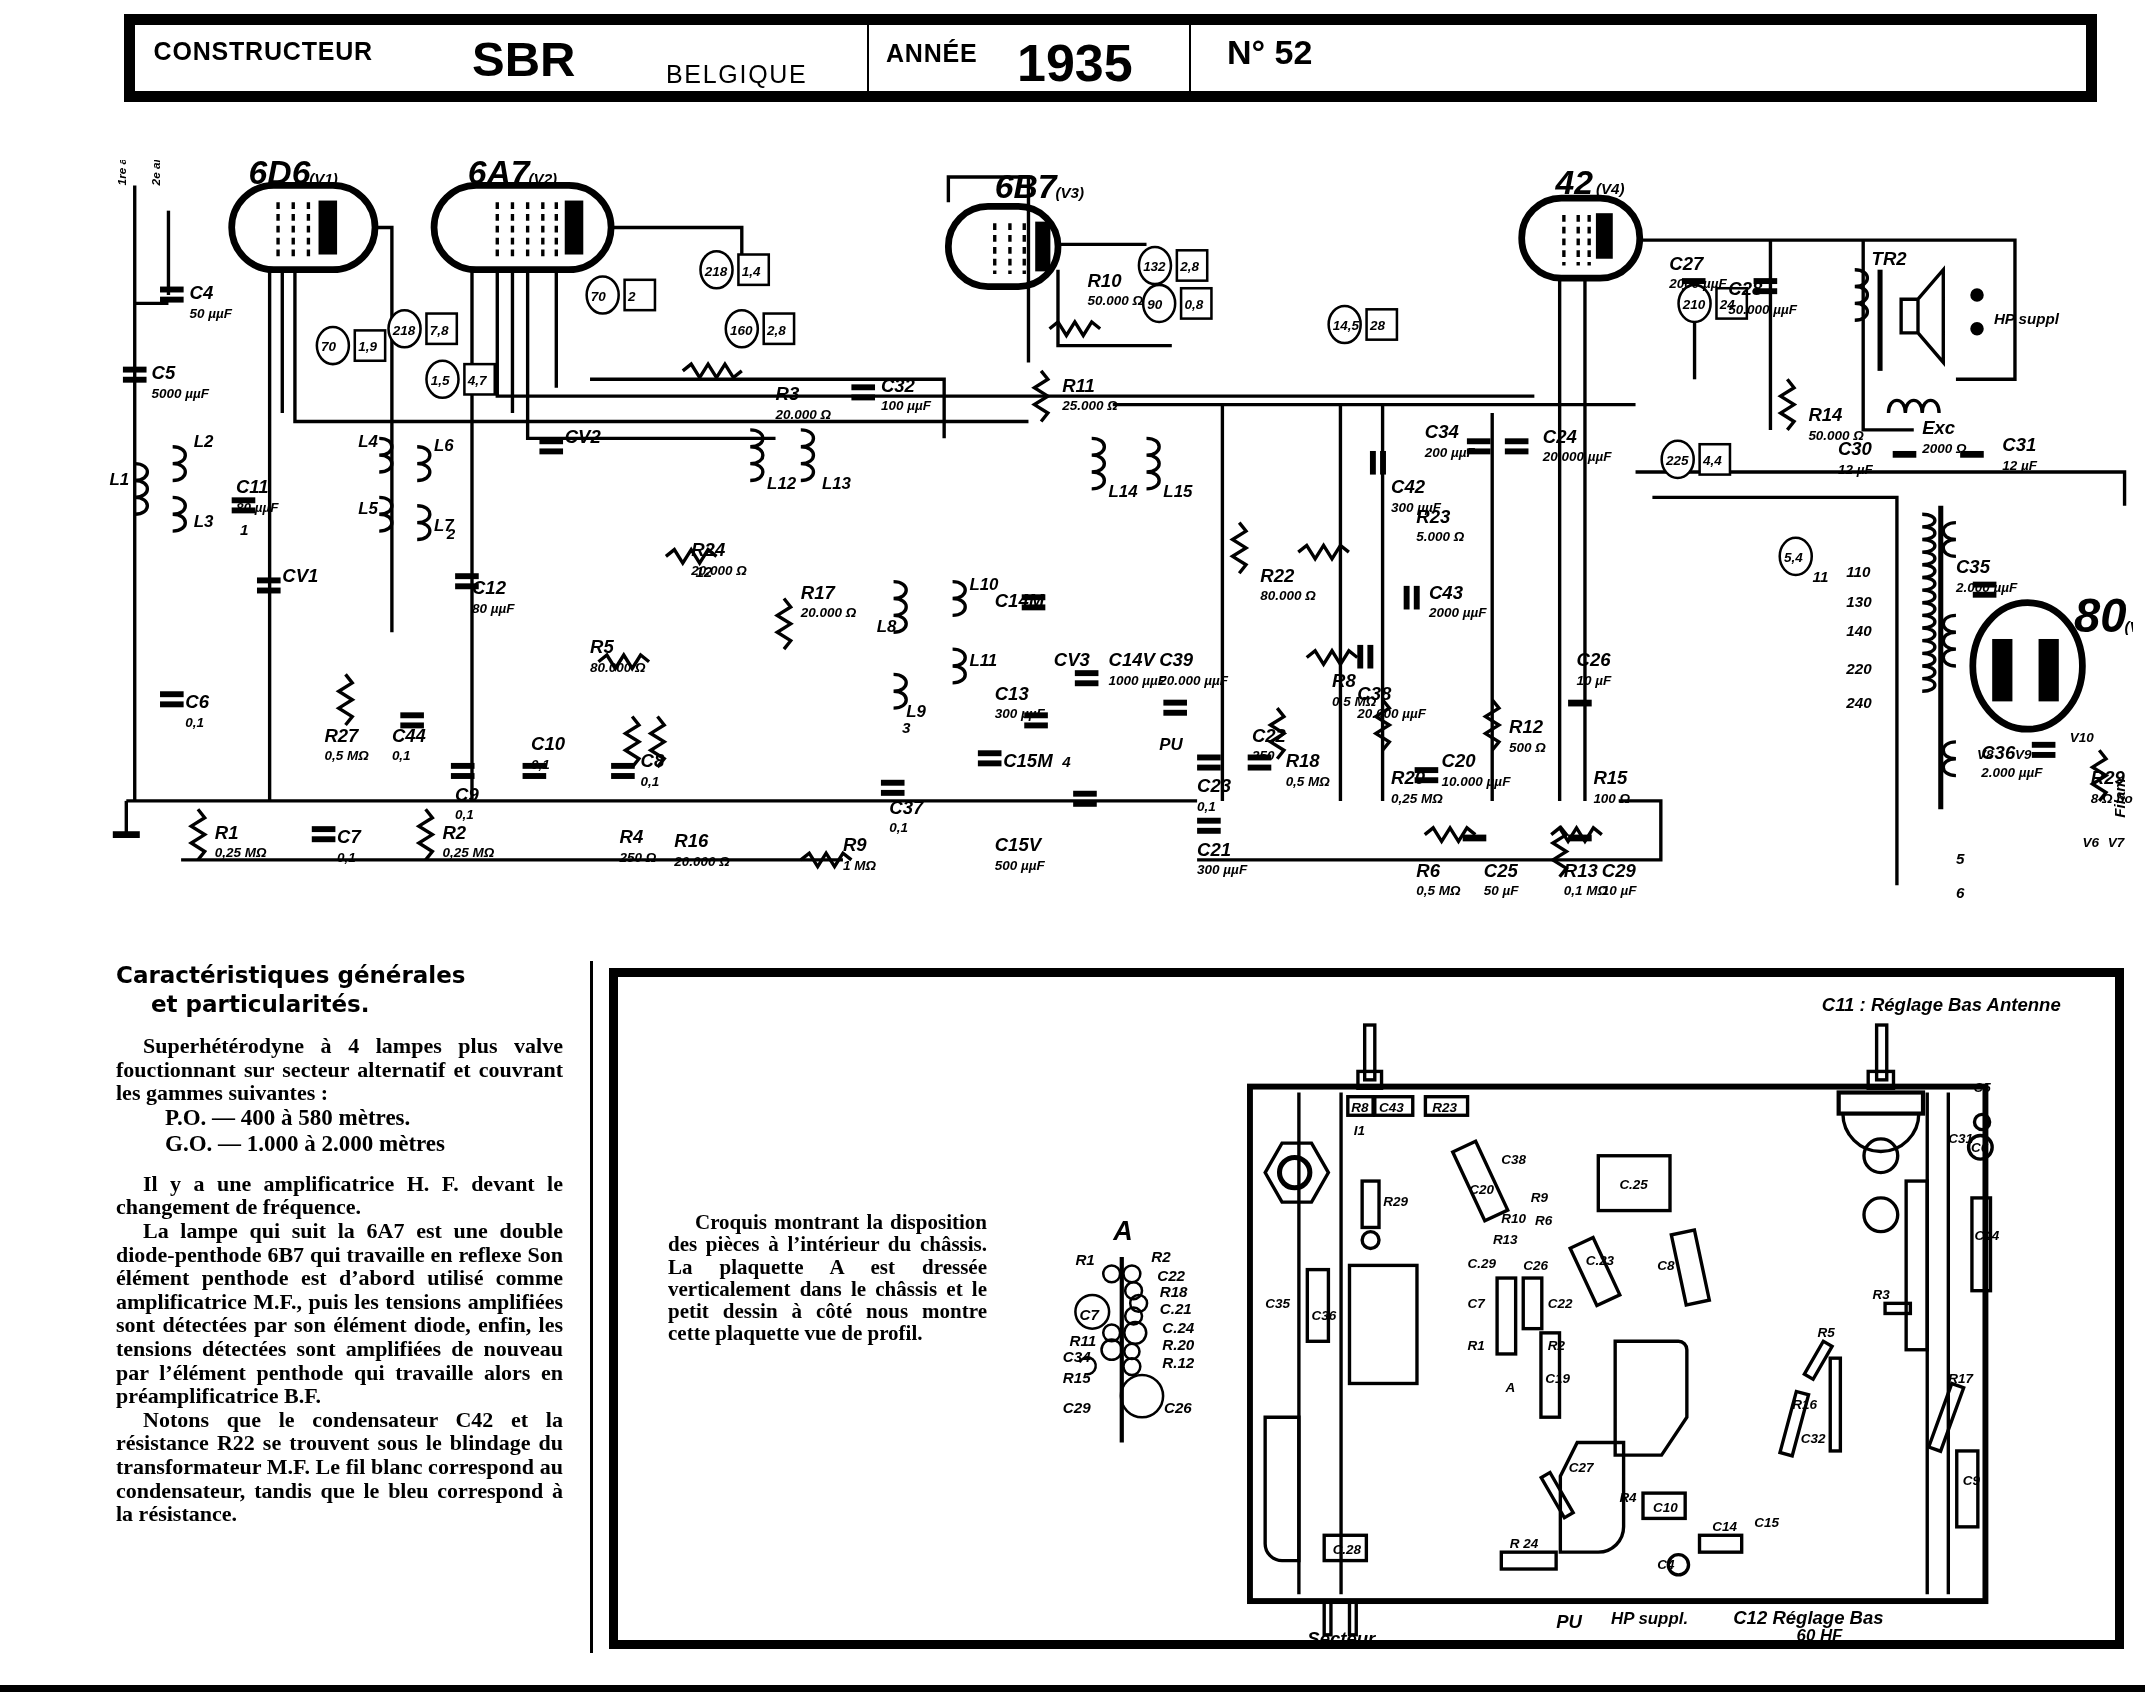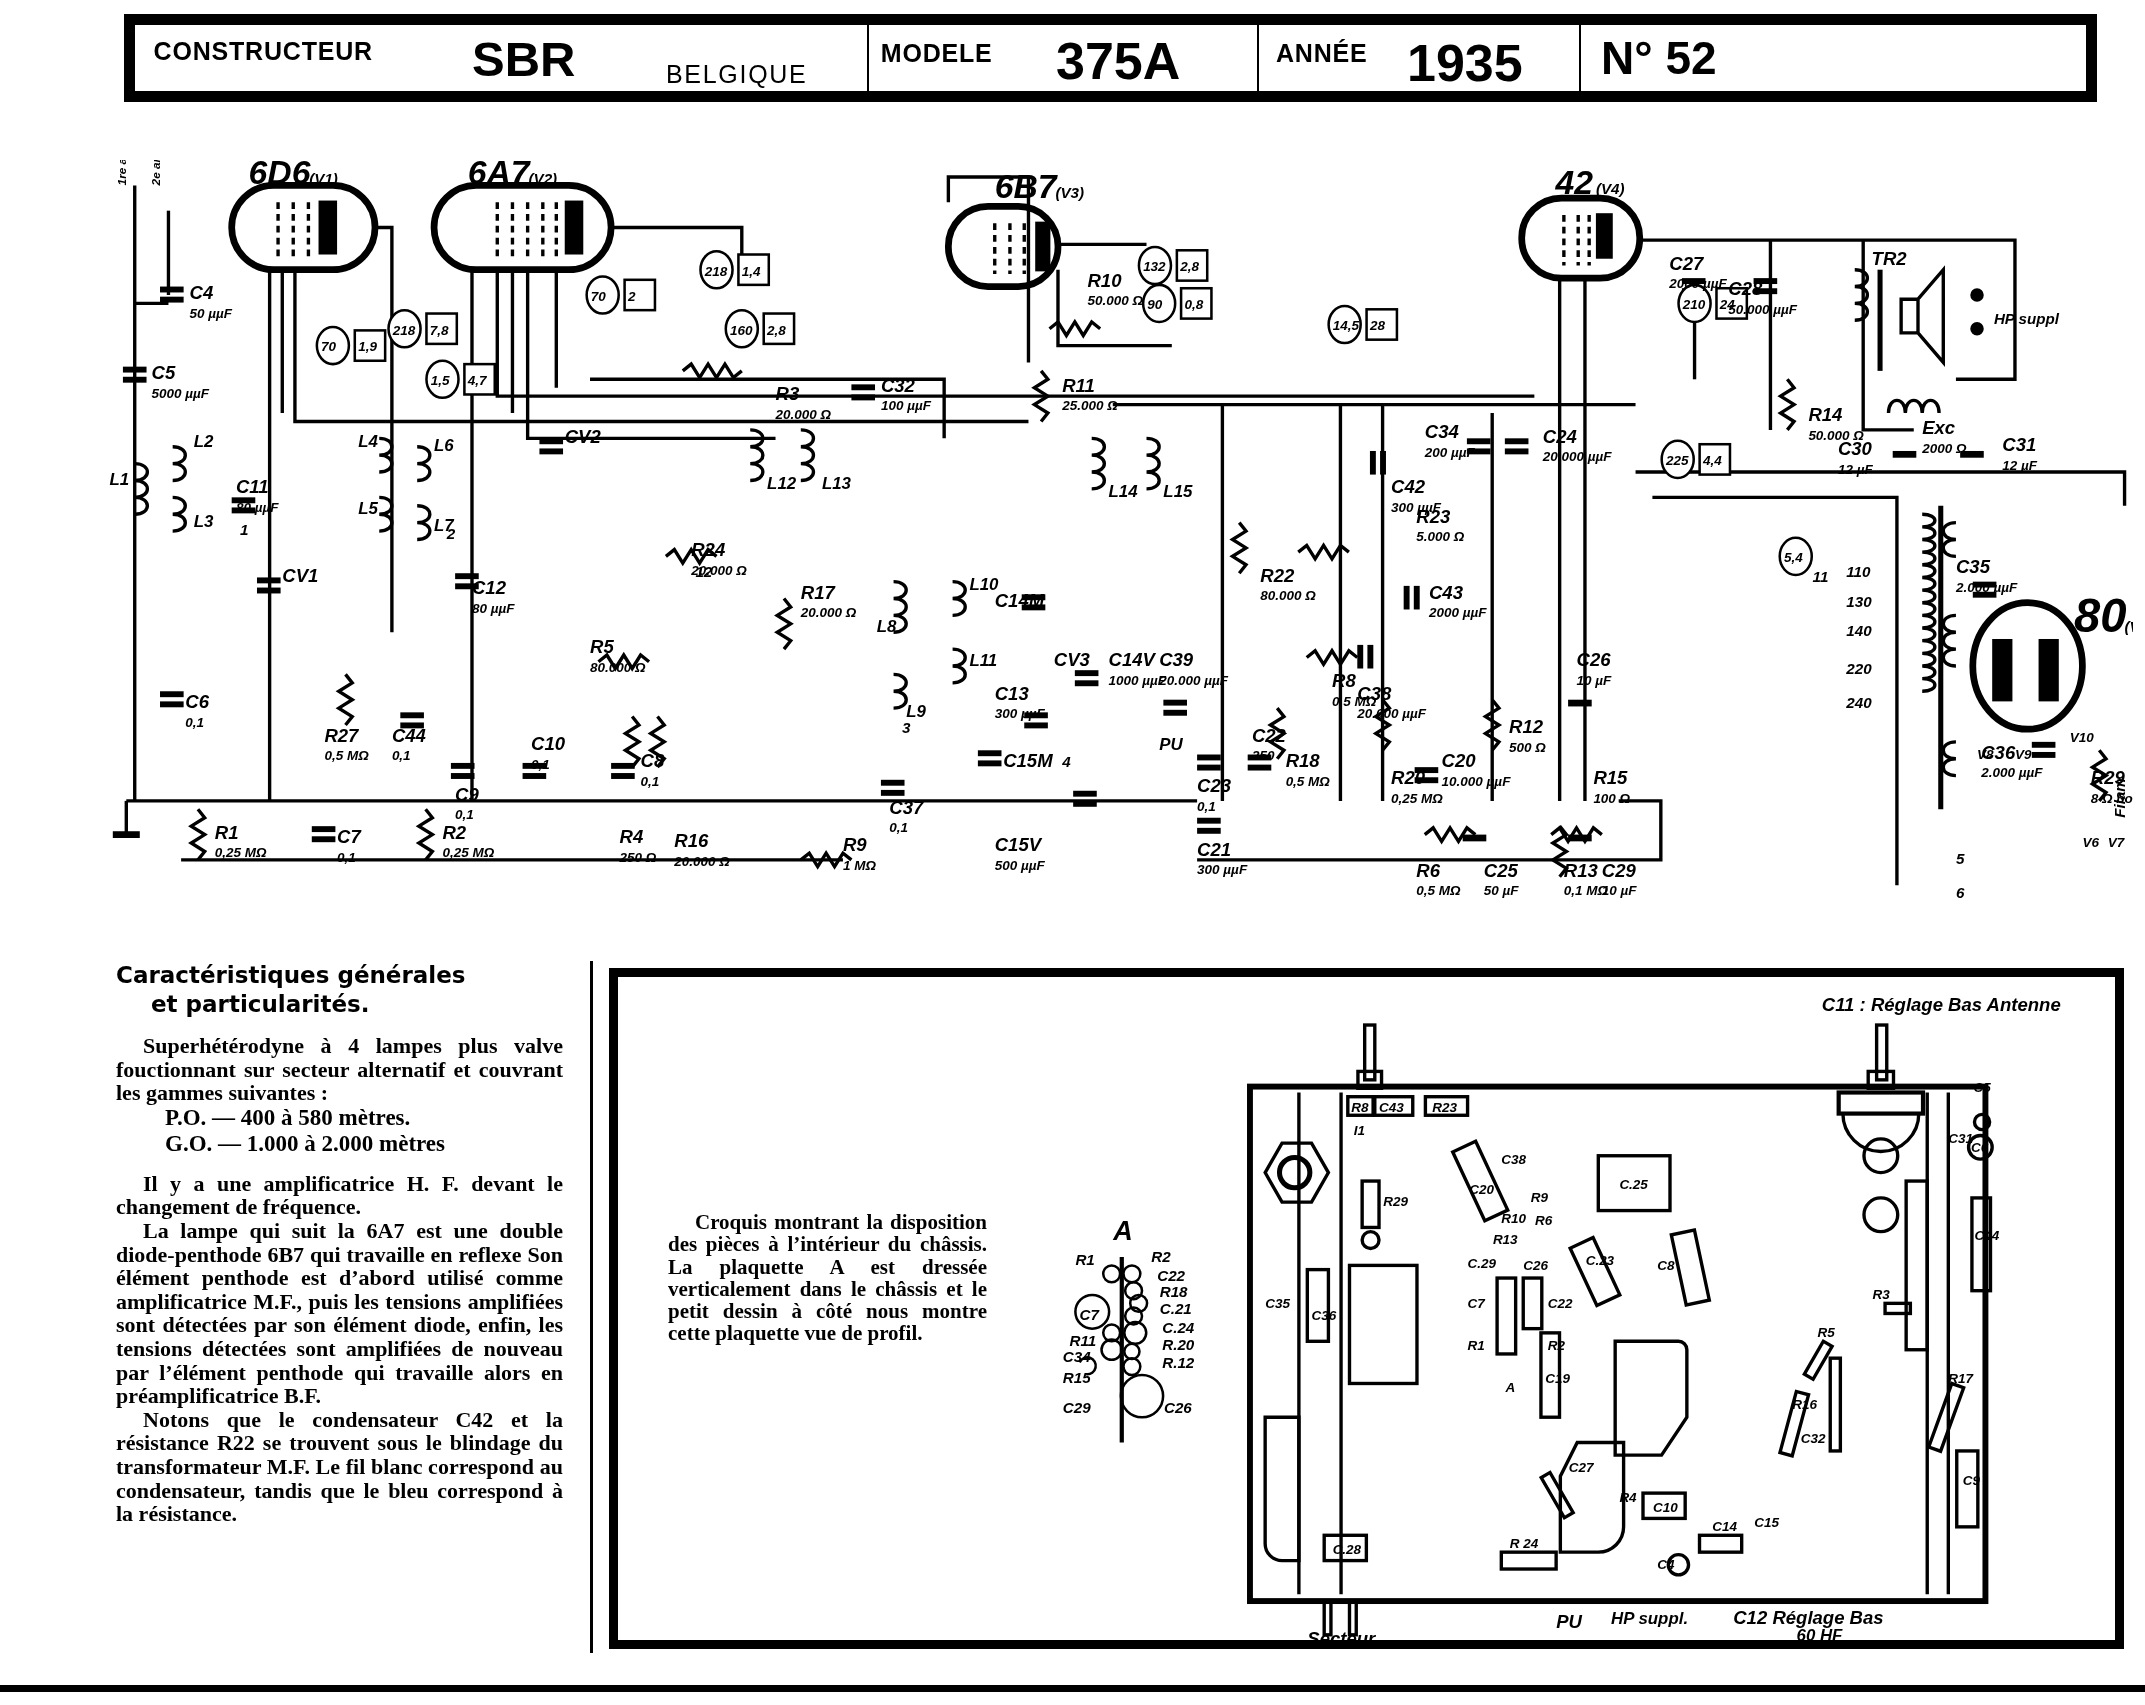--- a/index.html
+++ b/index.html
@@ -33,30 +33,26 @@
 </style>
 </head>
 <body>
 
 <div id="header" class="abs">
   <div class="cell" style="width:734px">
     <span class="hlbl" style="left:18.6px;top:11.8px">CONSTRUCTEUR</span>
     <span class="hbig" style="left:337px;top:10px;font-size:49px">SBR</span>
     <span class="hmid" style="left:531px;top:35px">BELGIQUE</span>
   </div>
-  <div class="cell" style="width:390px">
-    <span class="hlbl" style="left:11.8px;top:13.5px">MODELE</span>
-    <span class="hbig" style="left:187px;top:10px">375A</span>
-  </div>
   <div class="cell" style="width:322px">
     <span class="hlbl" style="left:17px;top:13.5px">ANNÉE</span>
     <span class="hbig" style="left:148px;top:11.8px">1935</span>
   </div>
   <div class="cell" style="flex:1">
-    <span class="hbig" style="left:20px;top:10px;font-size:46px;font-family:'Liberation Sans Narrow','Liberation Sans',sans-serif">N° 52</span>
+    <span class="hbig" style="left:36px;top:10px;font-size:34px;font-family:'Liberation Sans Narrow','Liberation Sans',sans-serif">N° 52</span>
   </div>
 </div>
 
 <svg id="schematic" class="abs" viewBox="0 0 2410 900">
   <g stroke="#000" stroke-width="4" fill="none">
 
     <line x1="30" y1="760" x2="1300" y2="760"></line>
     <line x1="30" y1="760" x2="30" y2="800"></line>
     <line x1="14" y1="800" x2="46" y2="800" stroke-width="8"></line>
     <line x1="95" y1="830" x2="880" y2="830"></line>

